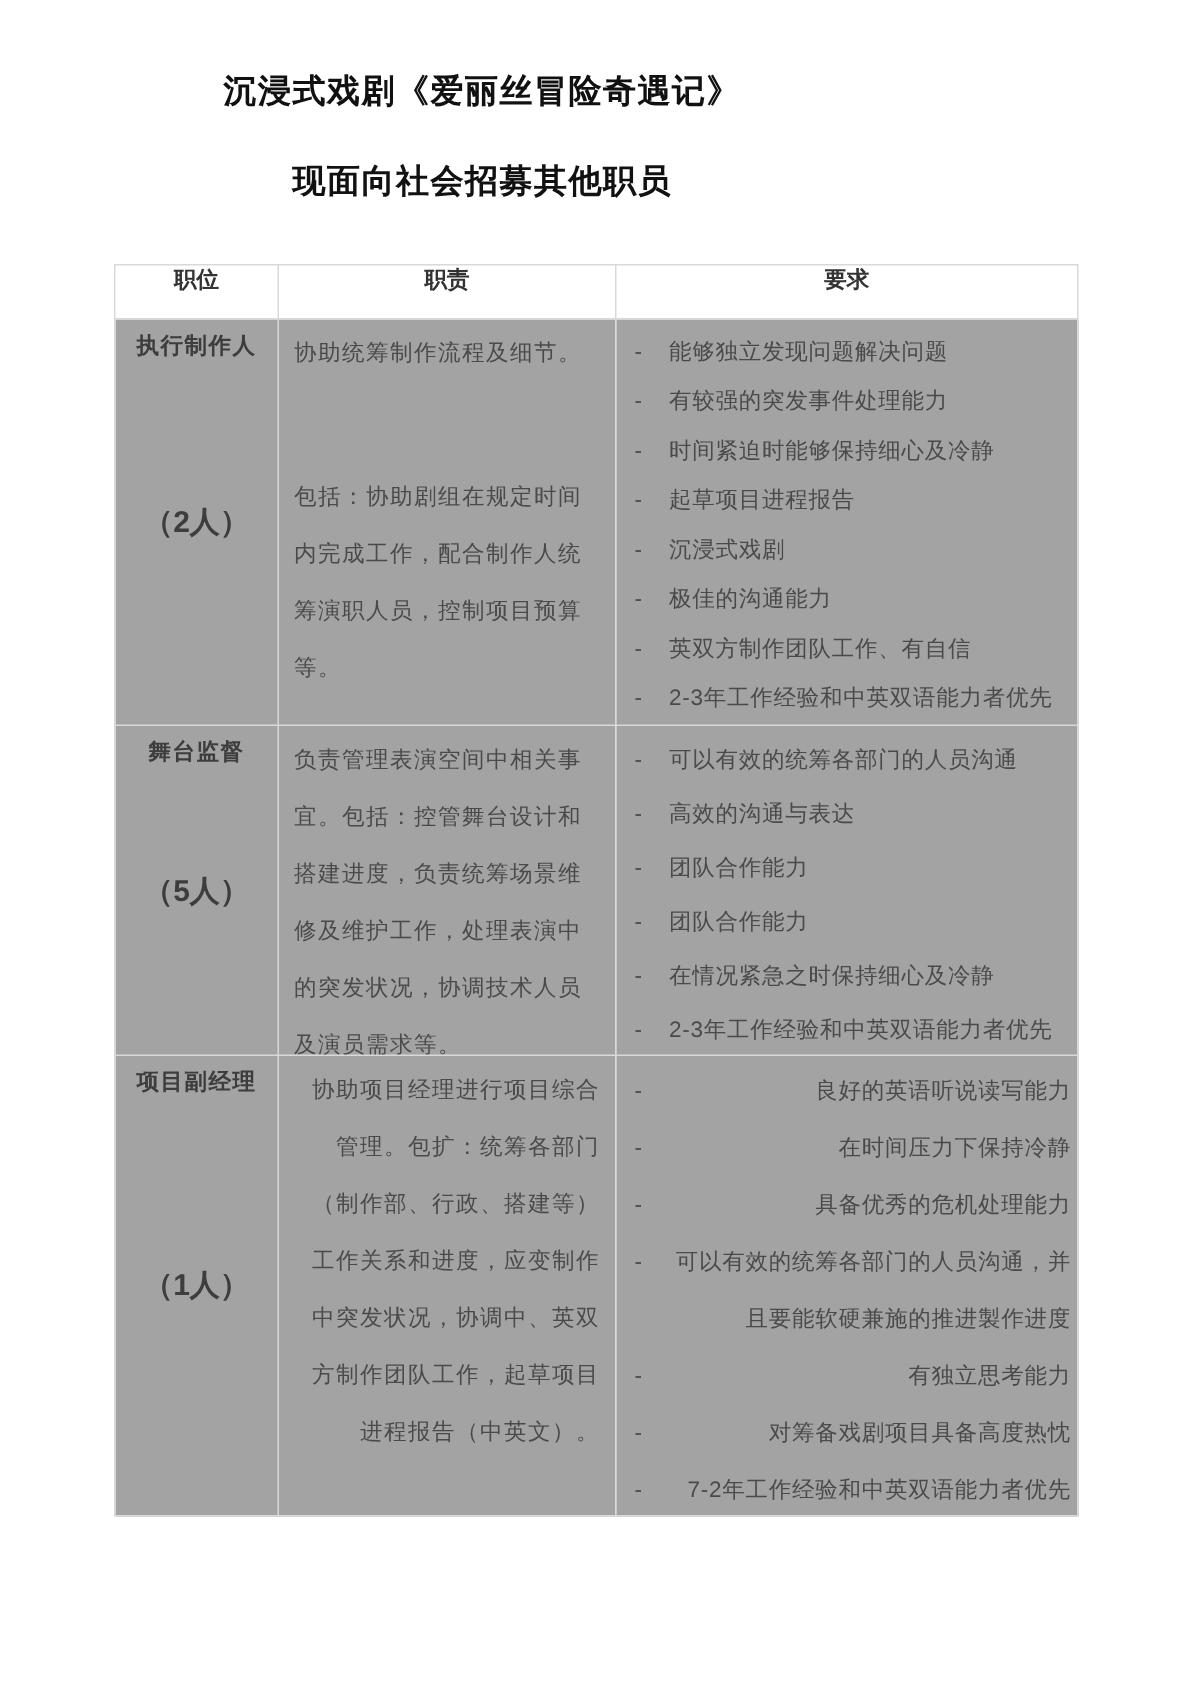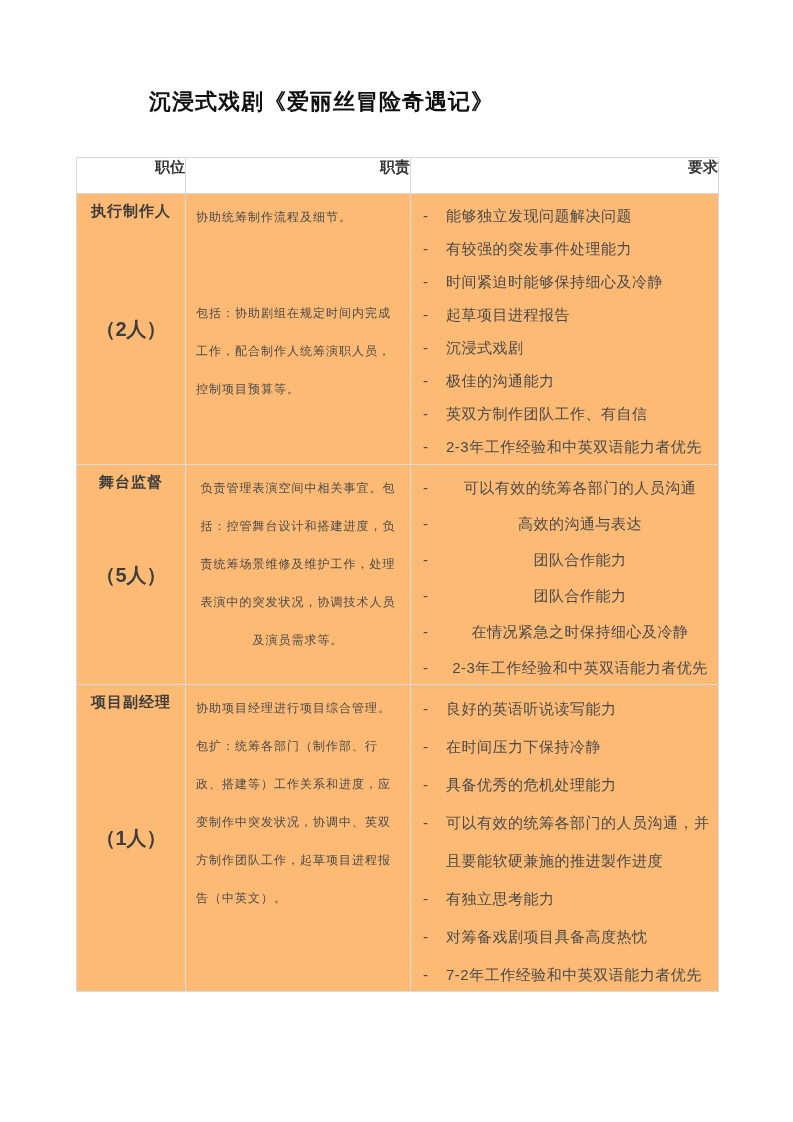--- a/index.html
+++ b/index.html
@@ -4,21 +4,21 @@
 <style>
   * { box-sizing: border-box; margin: 0; padding: 0; }
   html, body { background: #ffffff; }
   body {
     width: 793px; height: 1122px;
     font-family: "Liberation Sans", sans-serif;
     color: #474747;
     position: relative;
     overflow: hidden;
   }
-  .page { width: 643px; height: 1122px; padding-top: 87px; }
+  .page { width: 643px; height: 1122px; padding-top: 46px; }
   .doc-title, .doc-subtitle {
     text-align: center;
     font-size: 22px;
     font-weight: bold;
     color: #111111;
     letter-spacing: 1px;
   }
   .doc-subtitle { margin-top: 30px; }
 
   table.recruit {
@@ -35,30 +35,30 @@
   col.c-pos   { width: 109px; }
   col.c-duty  { width: 225px; }
   col.c-req   { width: 308px; }
 
   thead th {
     height: 36px;
     background: #ffffff;
     font-size: 15px;
     font-weight: bold;
     color: #333333;
-    text-align: right;
+    text-align: center;
     padding-top: 6px;
     vertical-align: top;
   }
-  tbody td { background: #fdba74; }
+  tbody td { background: #a3a3a3; }
 
   .cellbox { position: relative; overflow: hidden; }
   .r0 .cellbox { height: 270px; }
-  .r1 .cellbox { height: 219px; text-align: center; }
-  .r2 .cellbox { height: 306px; }
+  .r1 .cellbox { height: 219px; }
+  .r2 .cellbox { height: 306px; text-align: right; }
 
   
   .pos .cellbox { text-align: center; }
   .pos-name {
     display: block;
     padding-top: 8px;
     font-size: 15px;
     font-weight: bold;
     color: #3d3d3d;
     letter-spacing: 1px;
@@ -69,21 +69,21 @@
     top: 50%;
     transform: translateY(-50%);
     font-size: 20px;
     font-weight: bold;
     color: #3d3d3d;
   }
 
   
   .duty .cellbox { padding: 4px 10px 0 10px; }
   .duty p {
-    font-size: 12px;
+    font-size: 15px;
     line-height: 38px;
     letter-spacing: 1px;
     color: #4a4a4a;
   }
   .duty p + p { margin-top: 58px; }
 
   
   .req ul { list-style: none; padding-top: 5px; }
   .req li {
     position: relative;
@@ -100,20 +100,21 @@
     position: absolute;
     left: 12px; top: 0;
     color: #4a4a4a;
   }
 </style>
 </head>
 <body>
 
 <div class="page">
   <div class="doc-title">沉浸式戏剧《爱丽丝冒险奇遇记》</div>
+  <div class="doc-subtitle">现面向社会招募其他职员</div>
 
   <table class="recruit">
     <colgroup>
       <col class="c-pos">
         <col class="c-duty">
         <col class="c-req">
     </colgroup>
     <thead>
       <tr>
         <th>职位</th>

